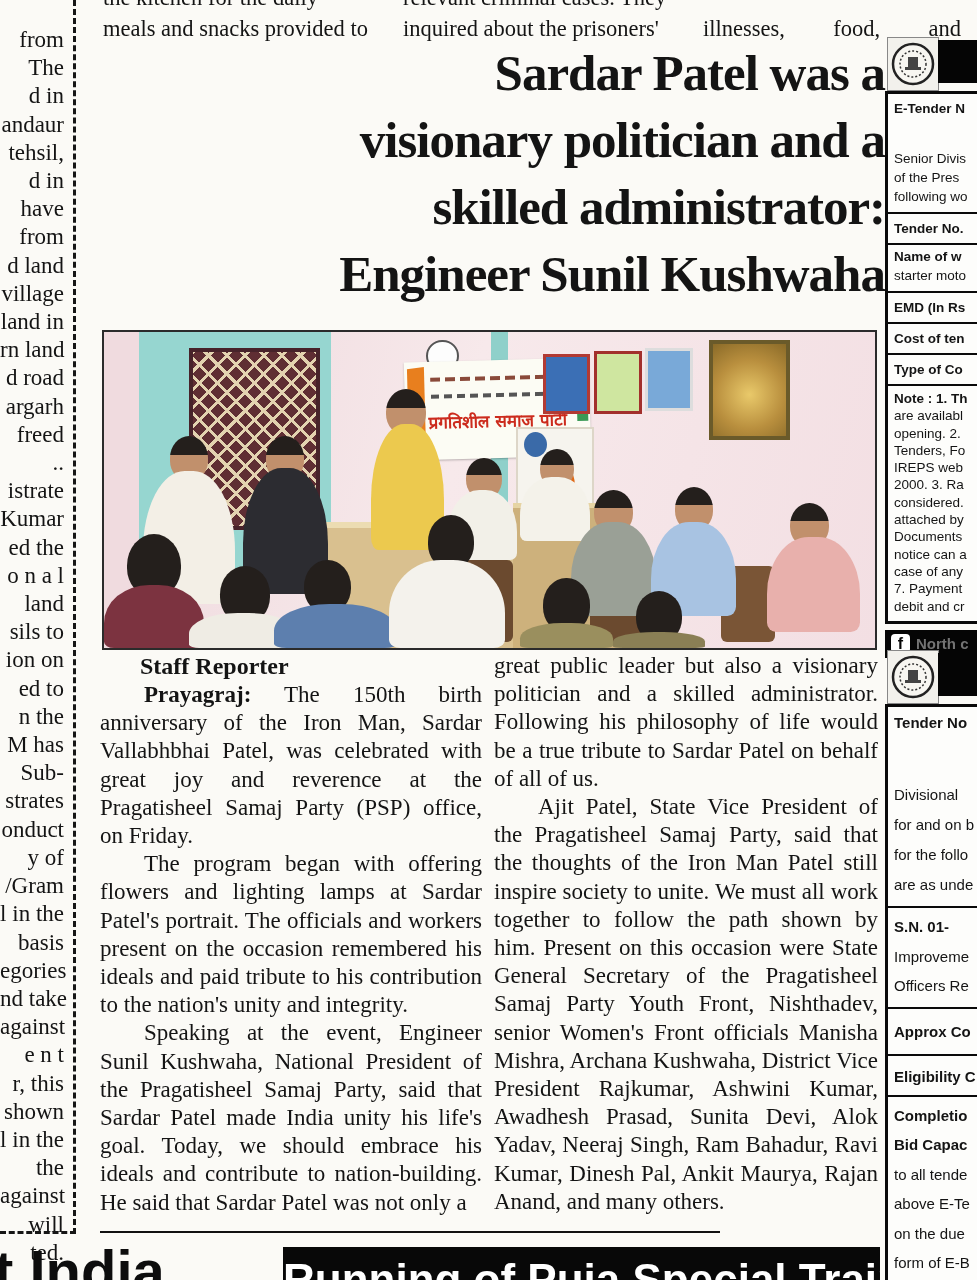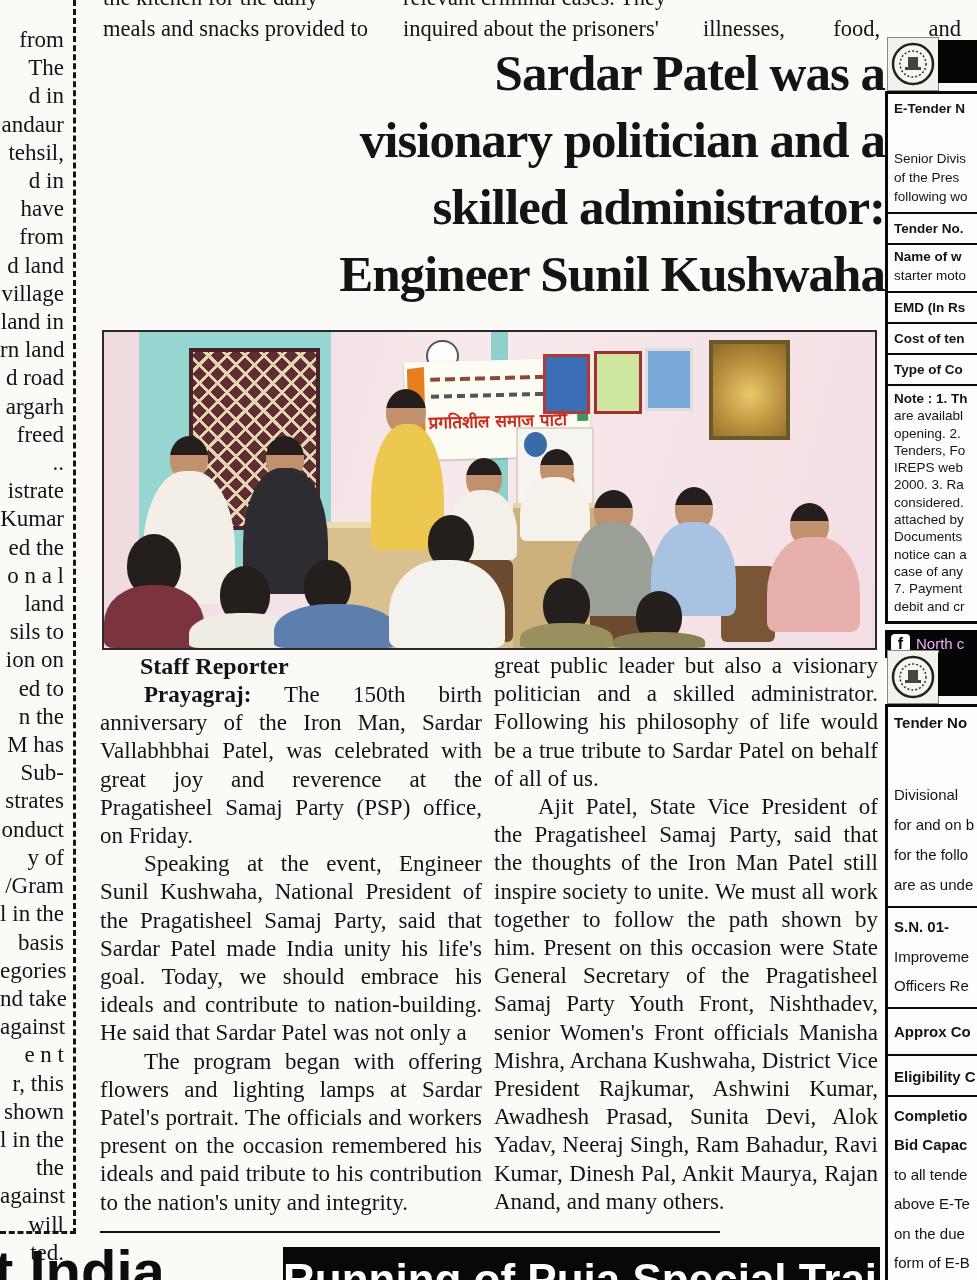--- a/index.html
+++ b/index.html
@@ -63,21 +63,21 @@
   .t2 .trow{font-size:15px;line-height:21px;}
   .t2 .tpara div{font-size:15px;line-height:30px;}
   .t2 .tnote div{font-size:15px;line-height:29.5px;}
   .t2 .tnote{padding:4px 2px 6px 6px;}
   .t2 .gap{margin-top:40px;}
   .fb-strip{margin-top:6px;width:120px;height:28px;background:#050505;display:flex;
             align-items:center;gap:6px;padding-left:6px;box-sizing:border-box;}
   .fb-icon{width:19px;height:19px;background:#fff;border-radius:4px;color:#050505;
            font-weight:bold;font-size:16px;text-align:center;line-height:19px;
            font-family:"Liberation Sans",sans-serif;}
-  .fb-strip span{color:#f0abfc;font-weight:normal;font-size:15px;white-space:nowrap;}
+  .fb-strip span{color:#737373;font-weight:bold;font-size:15px;white-space:nowrap;}
 
   
   .hrule{left:100px;top:1231px;width:620px;height:2px;background:#111;}
   .bottom-left{left:-6px;top:1237px;font-family:"Liberation Sans",sans-serif;
                font-weight:bold;font-size:58px;color:#0d0d0d;letter-spacing:0;}
   .bottom-banner{left:283px;top:1247px;width:597px;height:60px;background:#080808;
                  color:#fff;font-family:"Liberation Sans",sans-serif;font-weight:bold;
                  font-size:44px;text-align:center;padding-top:8px;box-sizing:border-box;
                  white-space:nowrap;overflow:hidden;}
 </style>
@@ -220,22 +220,22 @@
   <div class="abs torso" style="left:37%;top:72%;width:15%;height:28%;background:#f4f2ec;"></div>
   <div class="abs head back" style="left:57%;top:78%;width:6%;height:17%;"></div>
   <div class="abs torso" style="left:54%;top:92%;width:12%;height:8%;background:#9a8f5e;"></div>
   <div class="abs head back" style="left:69%;top:82%;width:6%;height:16%;"></div>
   <div class="abs torso" style="left:66%;top:95%;width:12%;height:5%;background:#8a7f55;"></div>
 </div>
 
 <div class="abs bodycol col-l">
   <div class="byline">Staff Reporter</div>
   <p class="ind"><span class="b">Prayagraj:</span><span> The 150th birth anniversary of the Iron Man, Sardar Vallabhbhai Patel, was celebrated with great joy and reverence at the Pragatisheel Samaj Party (PSP) office, on Friday.</span></p>
+  <p class="ind">The program began with offering flowers and lighting lamps at Sardar Patel's portrait. The officials and workers present on the occasion remembered his ideals and paid tribute to his contribution to the nation's unity and integrity.</p>
   <p class="ind">Speaking at the event, Engineer Sunil Kushwaha, National President of the Pragatisheel Samaj Party, said that Sardar Patel made India unity his life's goal. Today, we should embrace his ideals and contribute to nation-building. He said that Sardar Patel was not only a</p>
-  <p class="ind">The program began with offering flowers and lighting lamps at Sardar Patel's portrait. The officials and workers present on the occasion remembered his ideals and paid tribute to his contribution to the nation's unity and integrity.</p>
 </div>
 <div class="abs bodycol col-r">
   <p>great public leader but also a visionary politician and a skilled administrator. Following his philosophy of life would be a true tribute to Sardar Patel on behalf of all of us.</p>
   <p class="ind">Ajit Patel, State Vice President of the Pragatisheel Samaj Party, said that the thoughts of the Iron Man Patel still inspire society to unite. We must all work together to follow the path shown by him. Present on this occasion were State General Secretary of the Pragatisheel Samaj Party Youth Front, Nishthadev, senior Women's Front officials Manisha Mishra, Archana Kushwaha, District Vice President Rajkumar, Ashwini Kumar, Awadhesh Prasad, Sunita Devi, Alok Yadav, Neeraj Singh, Ram Bahadur, Ravi Kumar, Dinesh Pal, Ankit Maurya, Rajan Anand, and many others.</p>
 </div>
 
 <div class="abs right-rail">
 
   <div class="tbox t1" style="top:35px;">
     <div class="t-header">

